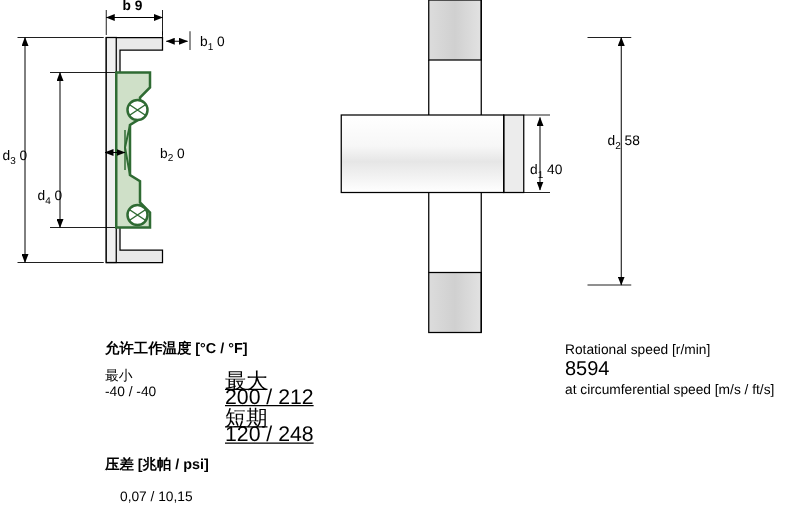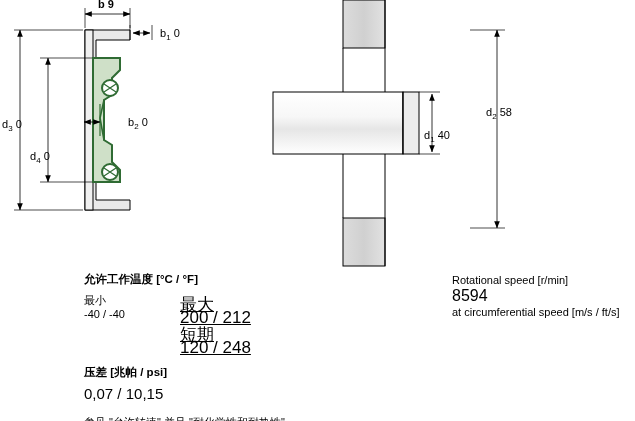--- a/index.html
+++ b/index.html
@@ -62,23 +62,23 @@
     top: 0;
     width: 180px;
   }
   .head {
     font-size: 11.5px;
     font-weight: bold;
     margin: 0 0 7px 0;
     line-height: 14px;
   }
   .row {
-    font-size: 15px;
+    font-size: 11px;
     line-height: 15px;
-    margin: 0;
+    margin: 12px;
     display: block;
   }
   .two-col {
     position: relative;
     height: 15px;
   }
   .cell-a {
     position: absolute;
     left: 0;
     top: 0;

